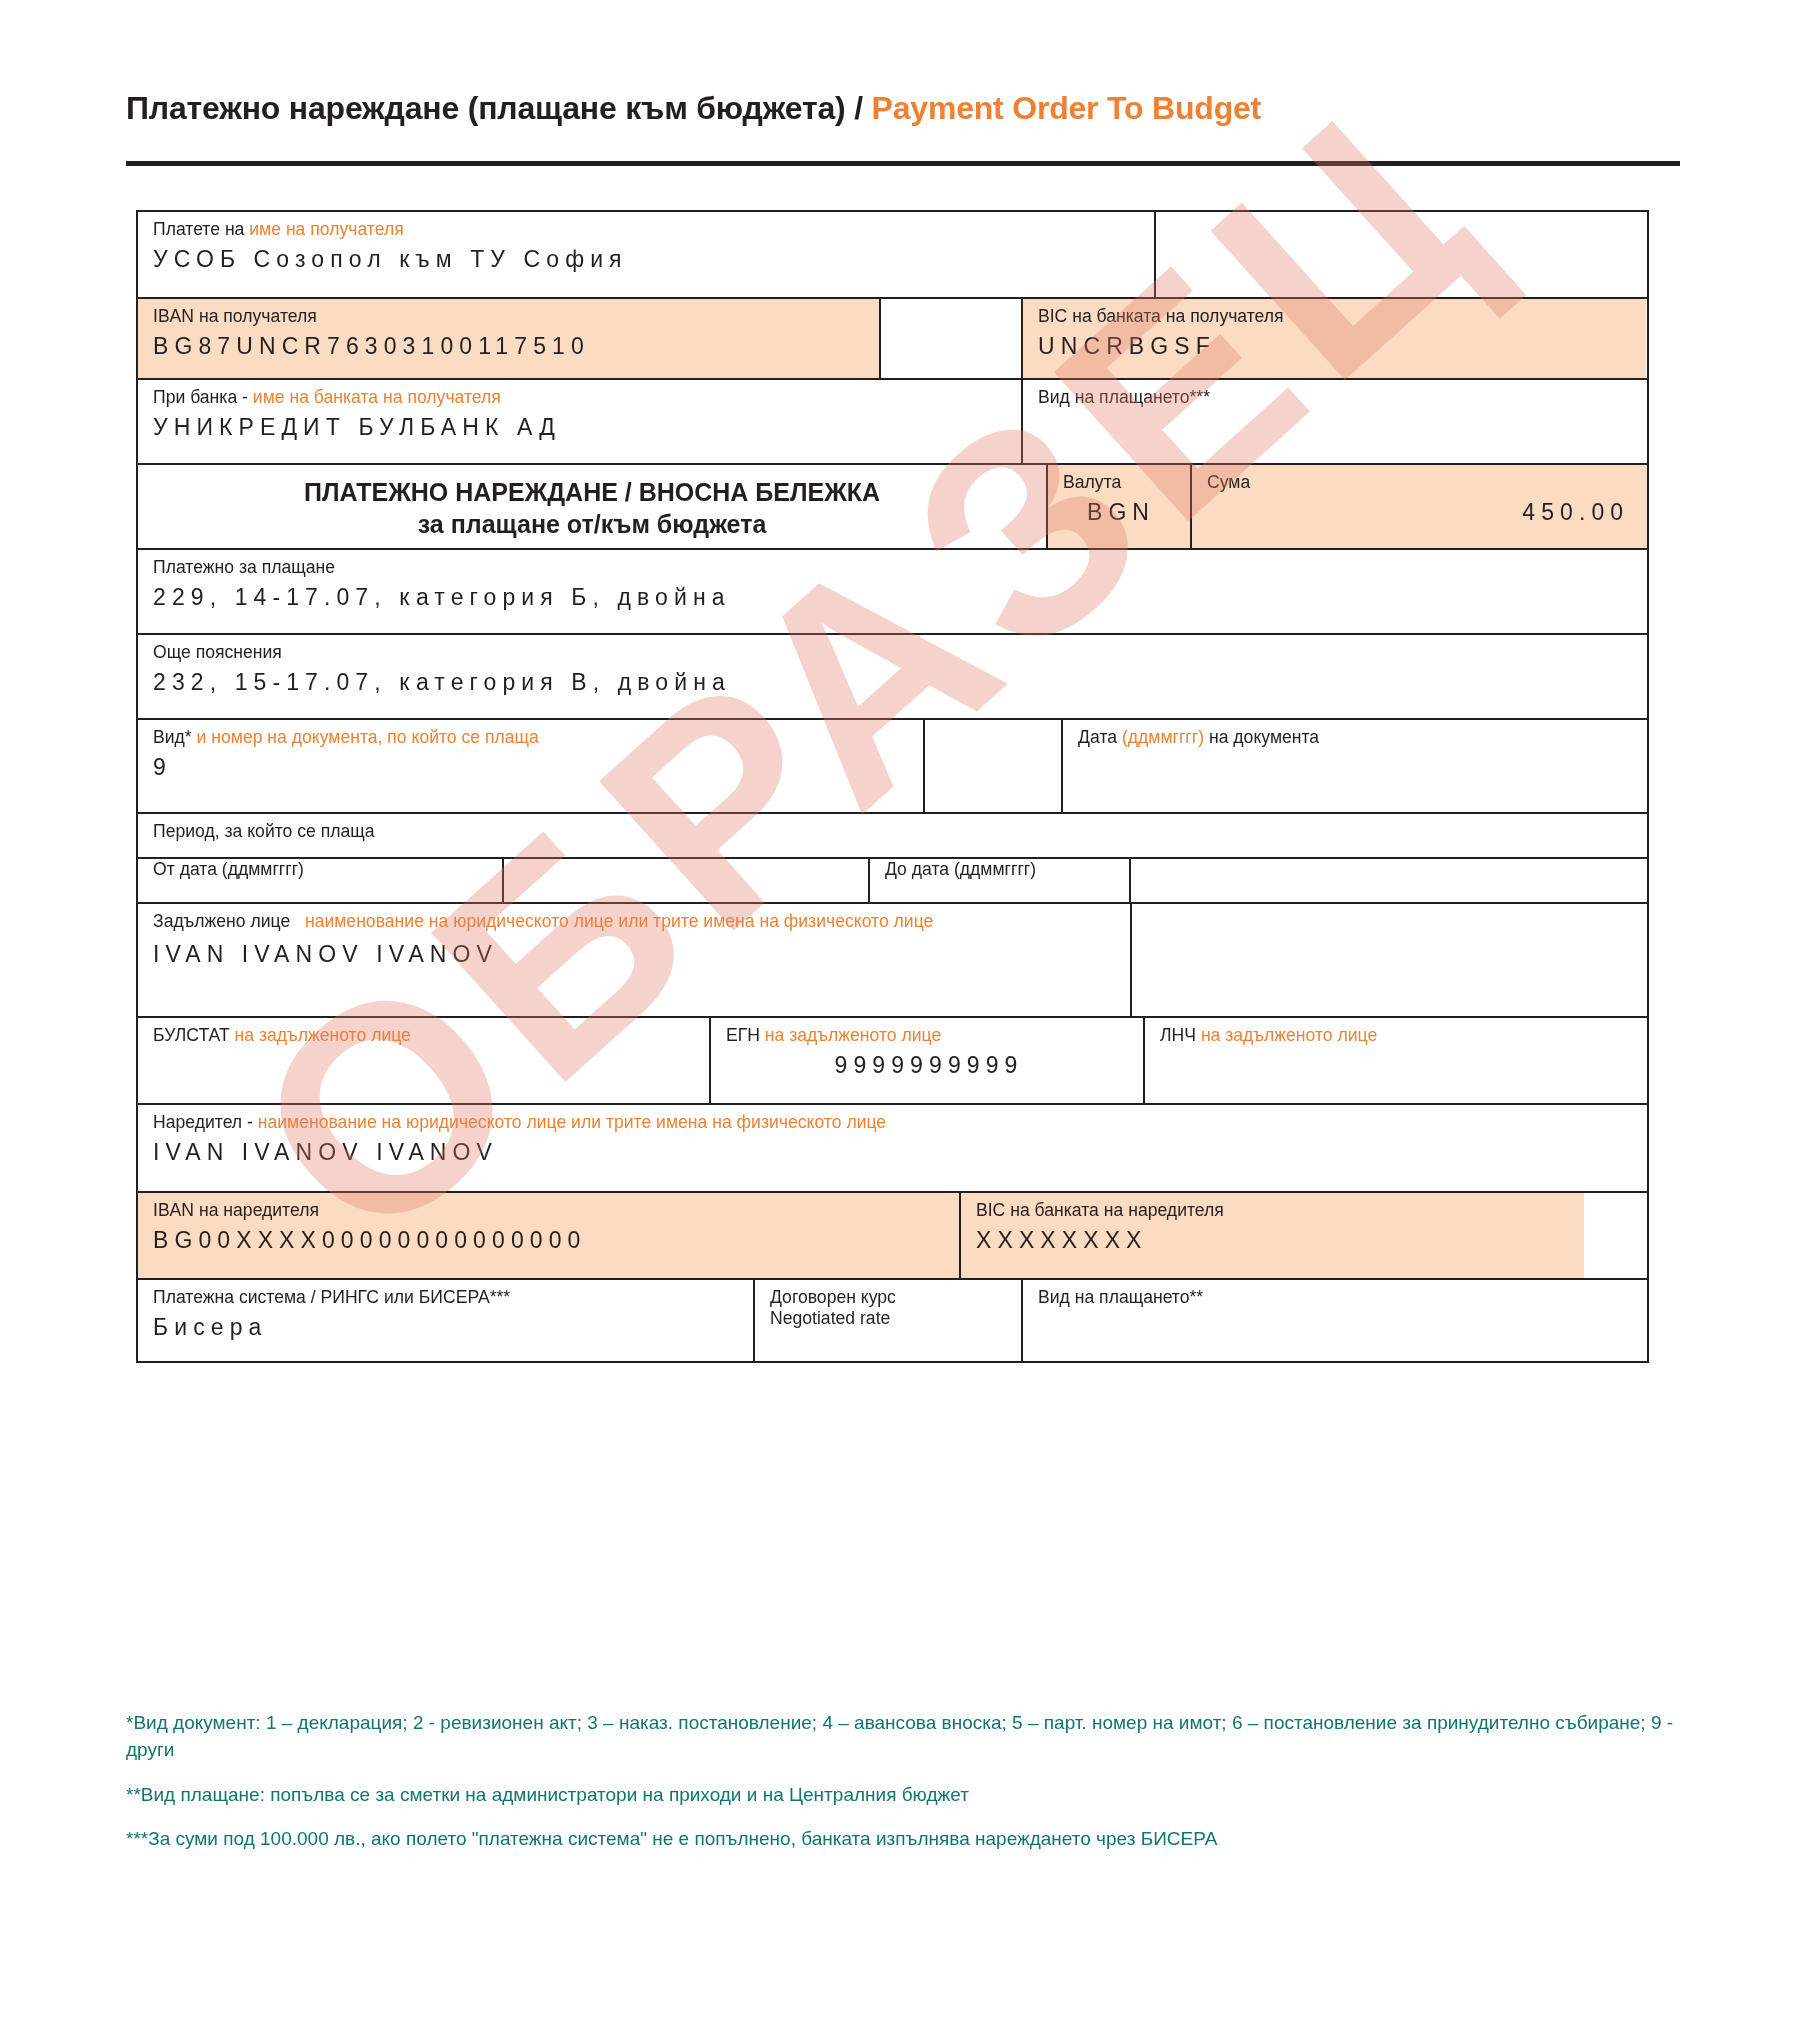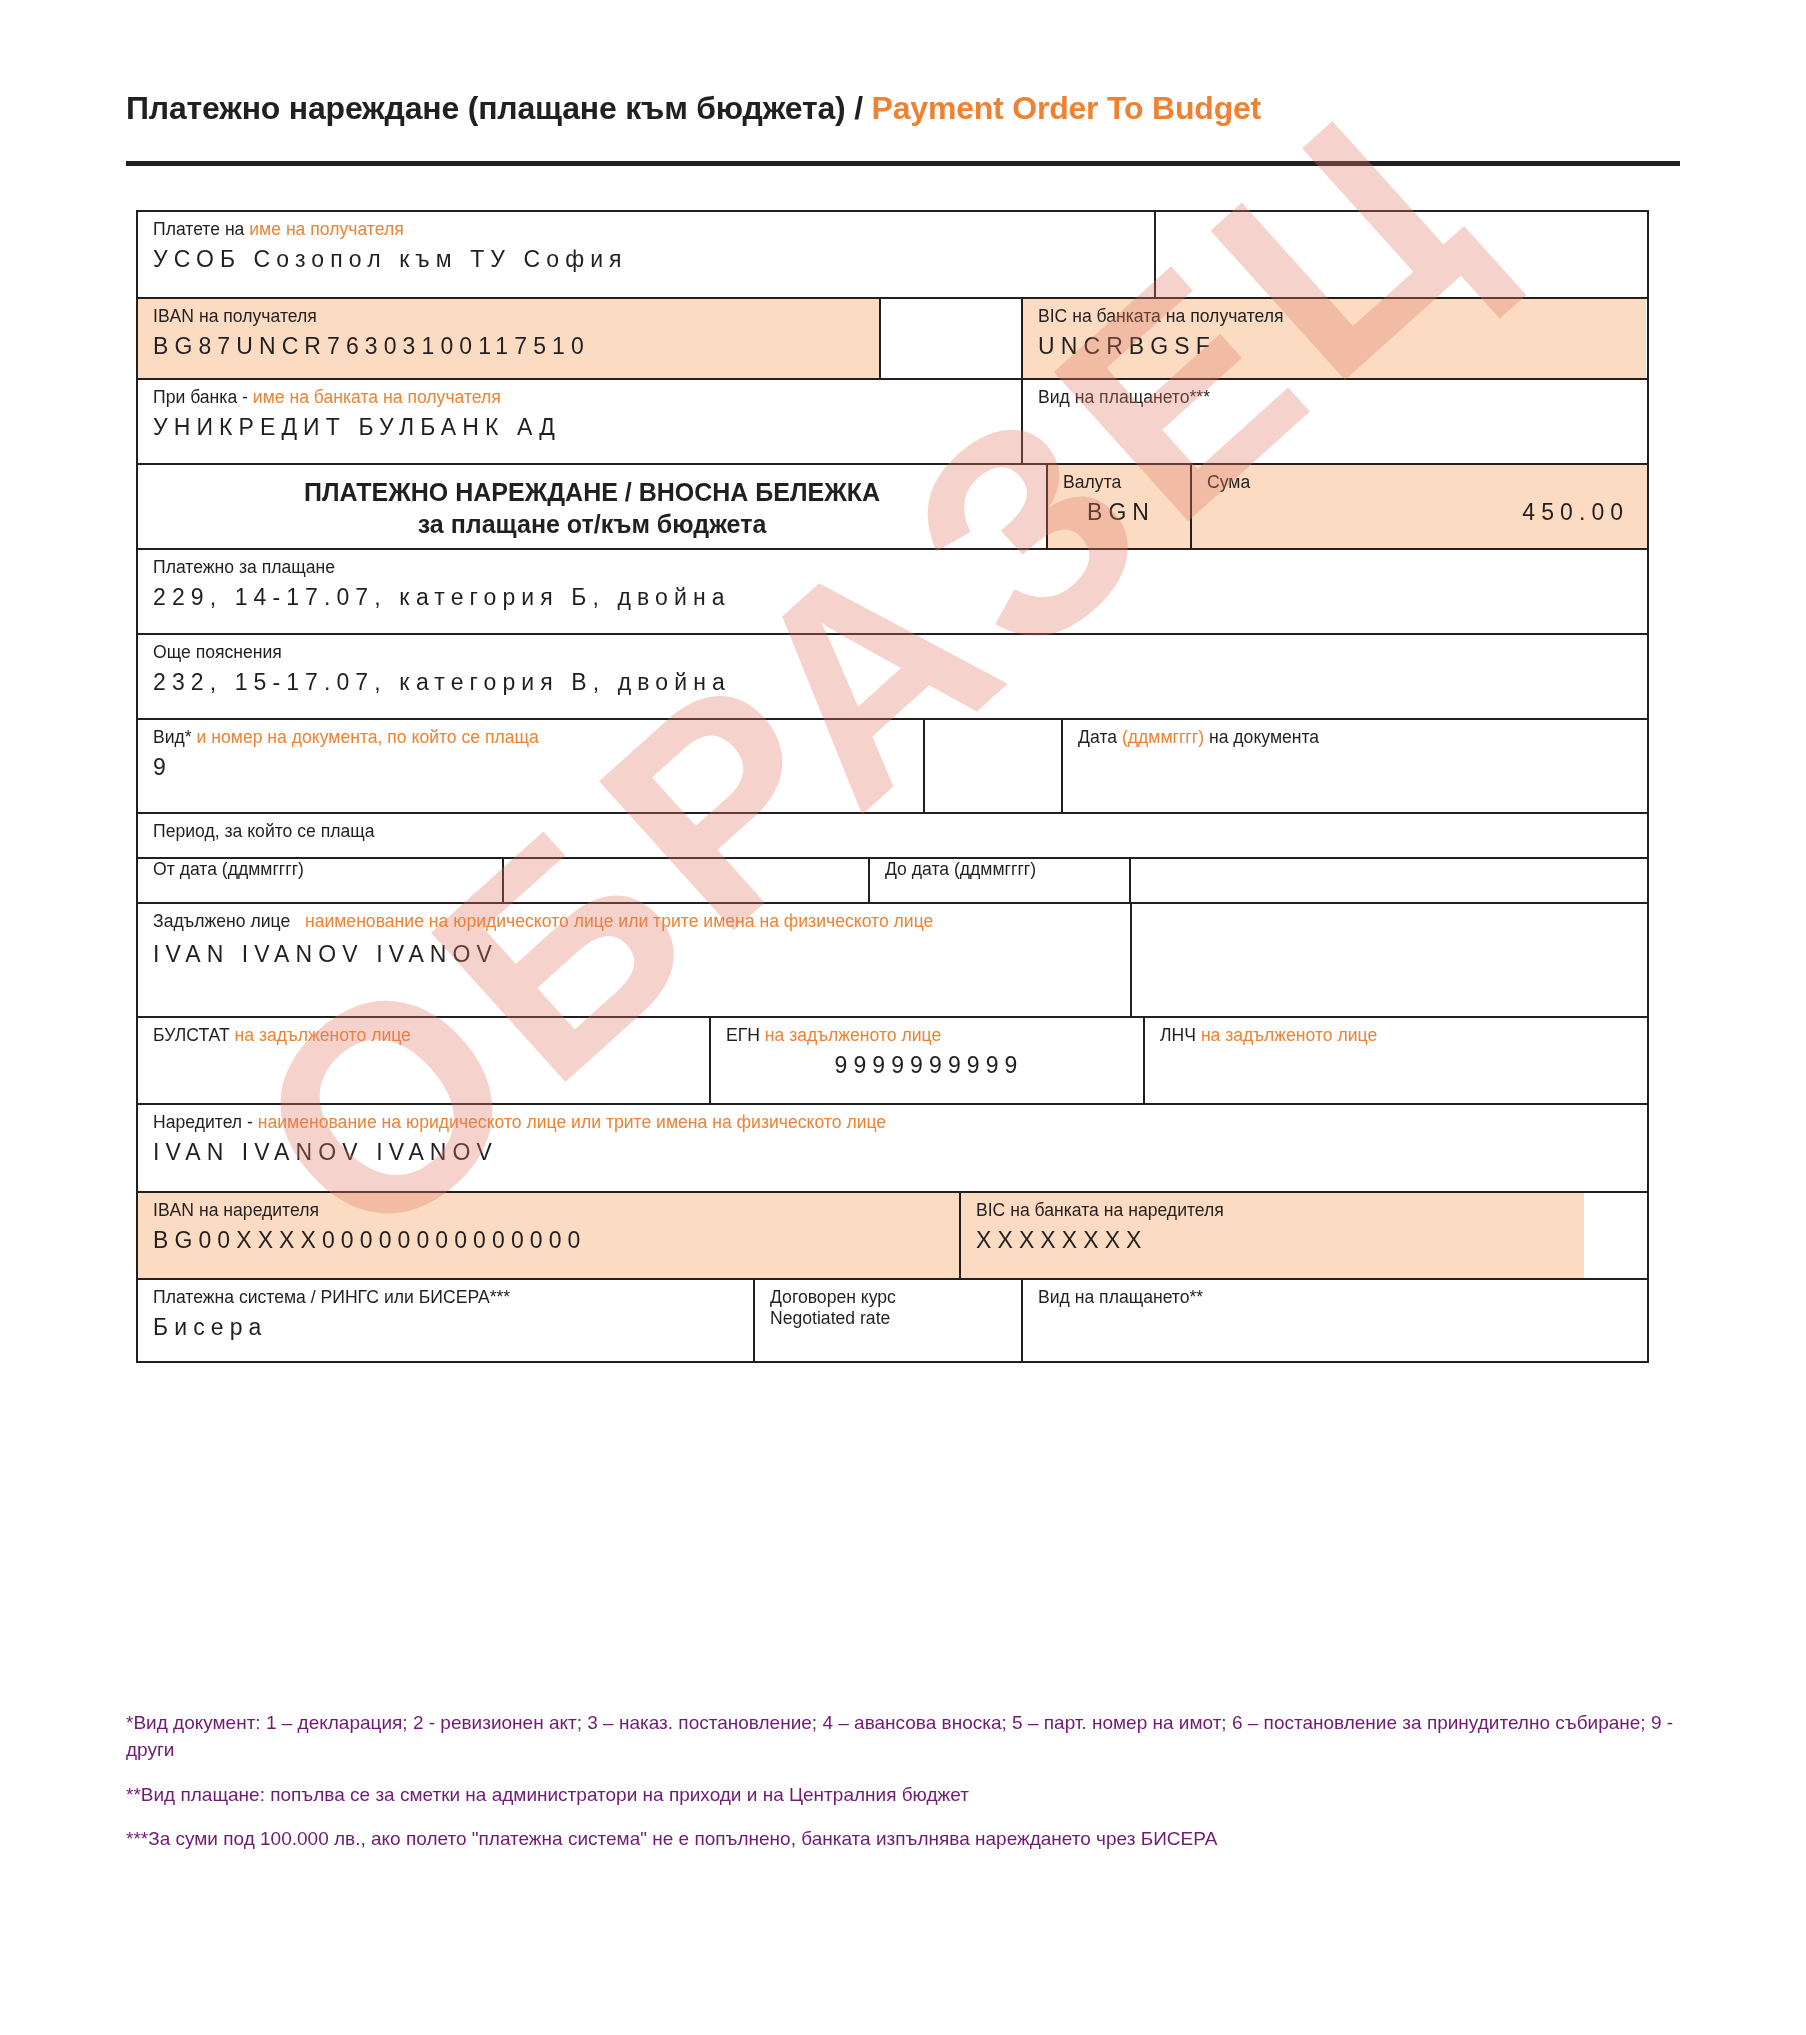--- a/index.html
+++ b/index.html
@@ -140,21 +140,21 @@
     position: absolute;
     left: 126px;
     top: 1710px;
     width: 1560px;
     z-index: 6;
   }
   .note {
     font-size: 19px;
     line-height: 1.42;
     margin-bottom: 17.6px;
-    color: #701a75;
+    color: #0f766e;
   }
 </style>
 </head>
 <body>
 
 <div class="page">
 
   <div class="title-wrap">
     <div class="title">
       <span>Платежно нареждане (плащане към бюджета) /</span>

